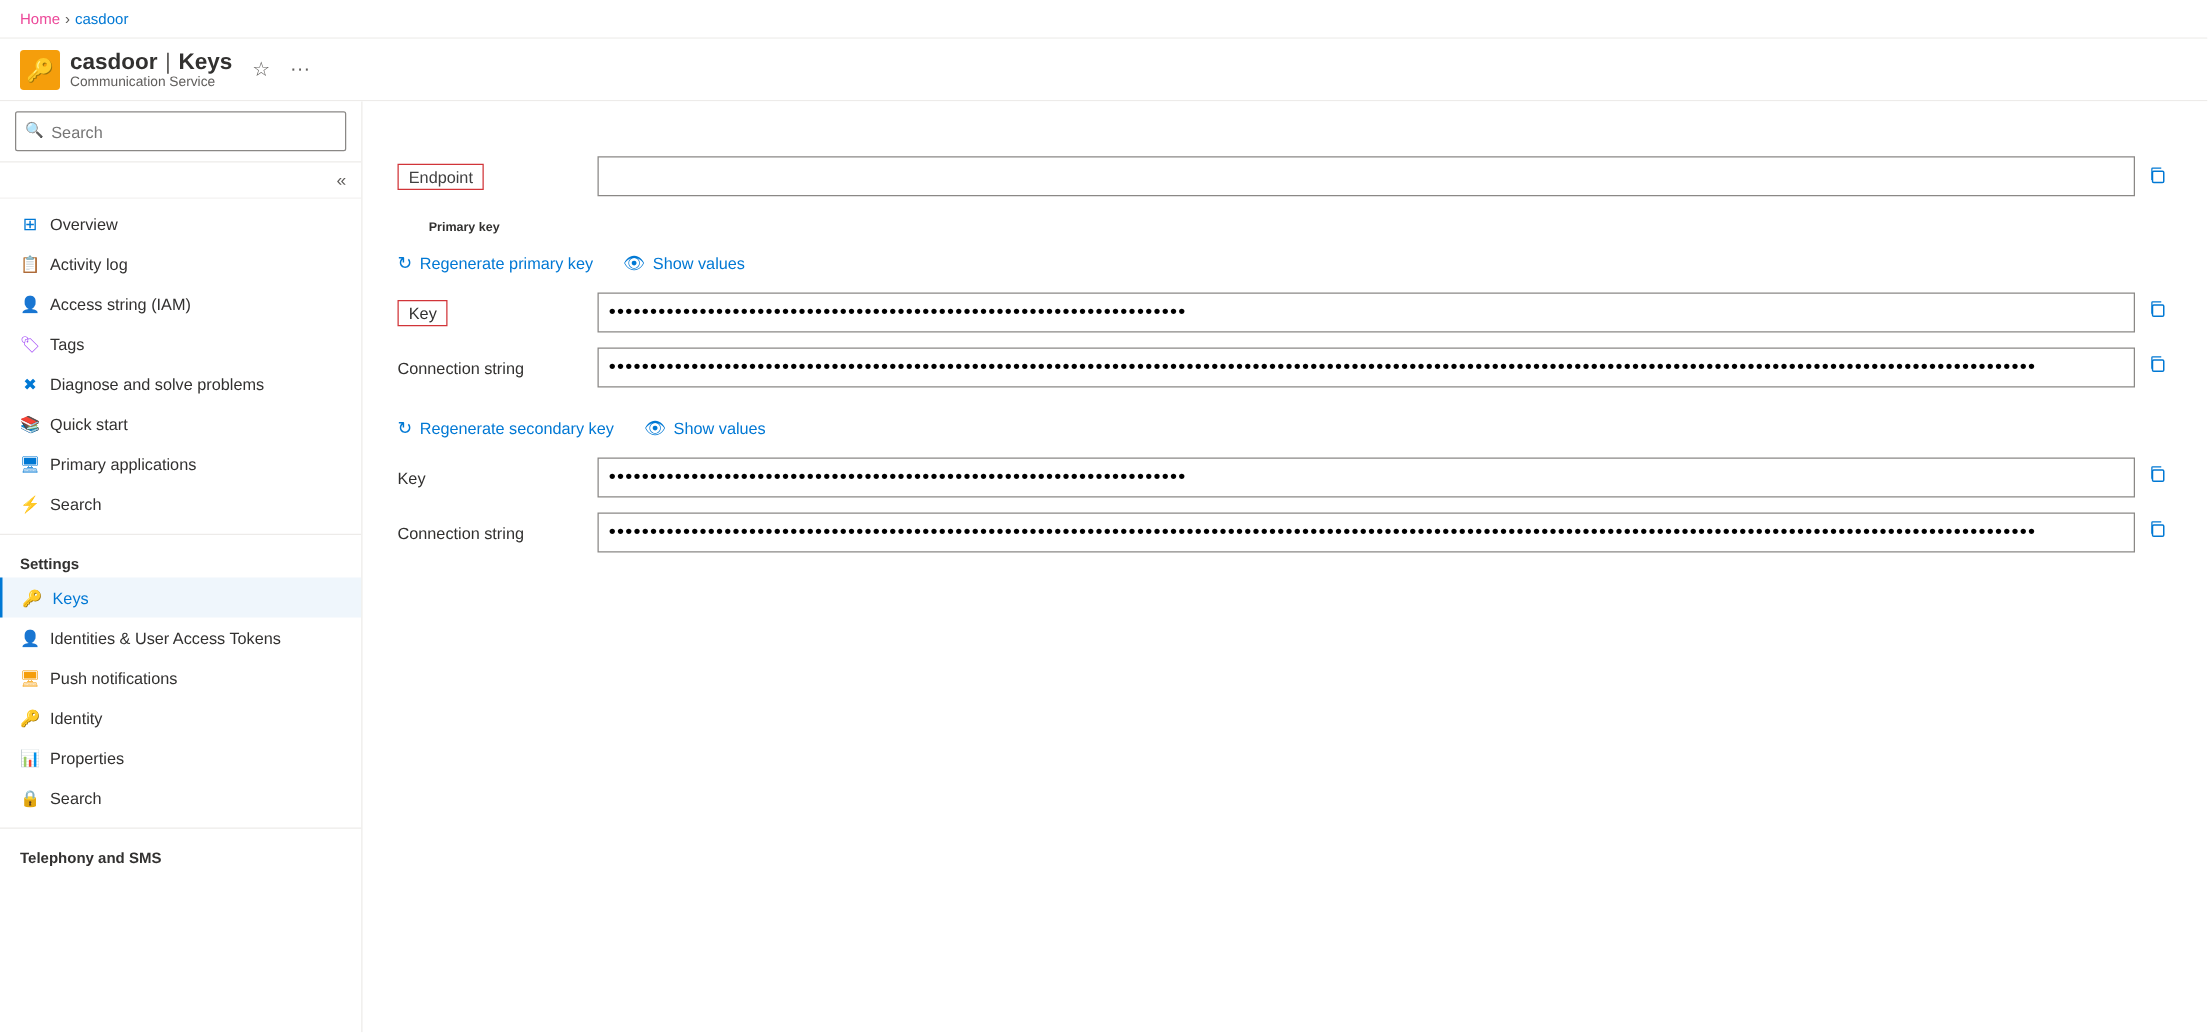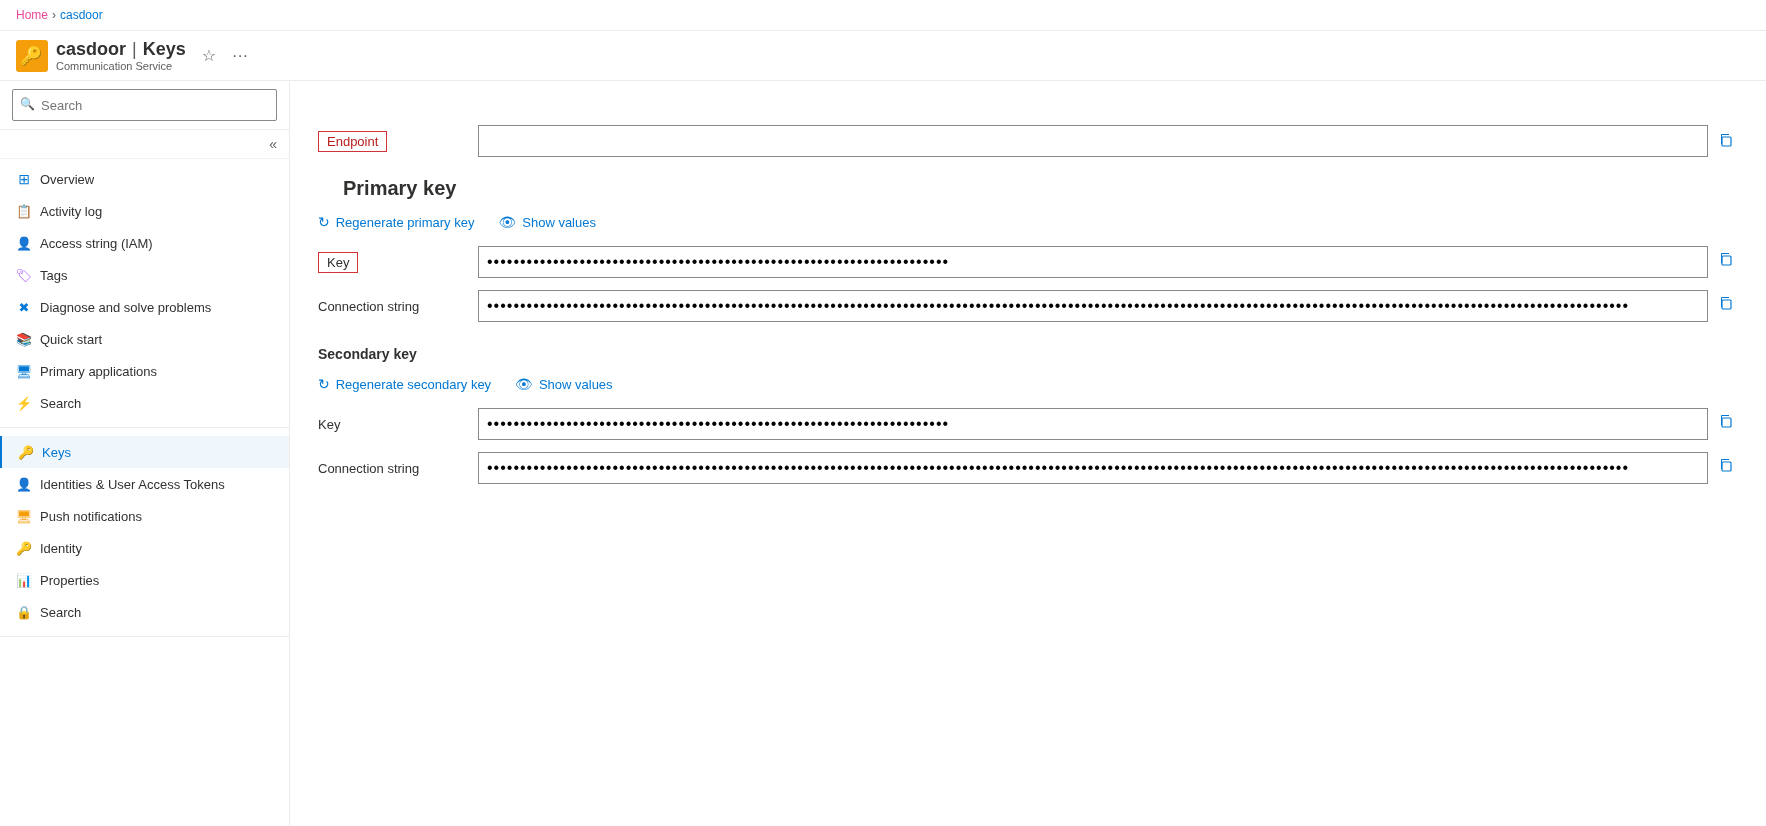--- a/index.html
+++ b/index.html
@@ -72,20 +72,21 @@
       <div style="display: flex; align-items: center; gap: 8px; padding: 8px 16px; cursor: pointer; color: #323130; font-size: 13px;">
         <span style="width: 16px; height: 16px; display: flex; align-items: center; justify-content: center; color: #0078d4; font-size: 13px;">🖥</span>
         <span>Primary applications</span>
       </div>
       <div style="display: flex; align-items: center; gap: 8px; padding: 8px 16px; cursor: pointer; color: #323130; font-size: 13px;">
         <span style="width: 16px; height: 16px; display: flex; align-items: center; justify-content: center; color: #f59e0b; font-size: 13px;">⚡</span>
         <span>Search</span>
       </div>
 
       <div style="height: 1px; background: #edebe9; margin: 8px 0;"></div>
+      <div style="padding: 8px 16px 4px; font-size: 12px; font-weight: 600; color: #323130;">Settings</div>
 
       <div style="display: flex; align-items: center; gap: 8px; padding: 8px 16px; cursor: pointer; color: #0078d4; font-size: 13px; background: #eff6fc; border-left: 2px solid #0078d4;">
         <span style="width: 16px; height: 16px; display: flex; align-items: center; justify-content: center; color: #f59e0b; font-size: 13px;">🔑</span>
         <span>Keys</span>
       </div>
       <div style="display: flex; align-items: center; gap: 8px; padding: 8px 16px; cursor: pointer; color: #323130; font-size: 13px;">
         <span style="width: 16px; height: 16px; display: flex; align-items: center; justify-content: center; color: #0078d4; font-size: 13px;">👤</span>
         <span>Identities &amp; User Access Tokens</span>
       </div>
       <div style="display: flex; align-items: center; gap: 8px; padding: 8px 16px; cursor: pointer; color: #323130; font-size: 13px;">
@@ -99,43 +100,44 @@
       <div style="display: flex; align-items: center; gap: 8px; padding: 8px 16px; cursor: pointer; color: #323130; font-size: 13px;">
         <span style="width: 16px; height: 16px; display: flex; align-items: center; justify-content: center; color: #0078d4; font-size: 13px;">📊</span>
         <span>Properties</span>
       </div>
       <div style="display: flex; align-items: center; gap: 8px; padding: 8px 16px; cursor: pointer; color: #323130; font-size: 13px;">
         <span style="width: 16px; height: 16px; display: flex; align-items: center; justify-content: center; color: #0078d4; font-size: 13px;">🔒</span>
         <span>Search</span>
       </div>
 
       <div style="height: 1px; background: #edebe9; margin: 8px 0;"></div>
+      <div style="padding: 8px 16px 4px; font-size: 12px; font-weight: 600; color: #323130;">Telephony and SMS</div>
     </nav>
   </div>
 
   <div style="flex: 1; overflow-y: auto; padding: 20px 28px; background: #fff;">
 
     <p style="font-size: 13px; color: #323130; line-height: 1.6; margin-bottom: 24px; max-width: 1200px;"></p>
 
     <div style="display: flex; align-items: center; margin-bottom: 20px;">
       <div style="width: 160px; flex-shrink: 0;">
-        <span style="border: 1px solid #d13438; padding: 2px 8px; font-size: 13px; color: #b91c1c; display: inline-block;">Endpoint</span>
+        <span style="border: 1px solid #d13438; padding: 2px 8px; font-size: 13px; color: #404040; display: inline-block;">Endpoint</span>
       </div>
       <div style="flex: 1; display: flex; align-items: center; gap: 6px;">
         <input type="text" style="flex: 1 1 0%; height: 32px; border: 1px solid rgb(138, 136, 134); padding: 0px 8px; font-size: 13px; background: rgb(255, 255, 255); outline: none;">
         <button style="background: none; border: none; cursor: pointer; color: #0078d4; font-size: 16px; padding: 4px; display: flex; align-items: center;">
           <svg width="16" height="16" viewBox="0 0 16 16" fill="#0078d4">
               <rect x="4" y="4" width="9" height="9" rx="1" fill="none" stroke="#0078d4" stroke-width="1.2"></rect>
               <path d="M3 3V2a1 1 0 011-1h7v1H4v9H3V3z" fill="#0078d4"></path>
             </svg>
         </button>
       </div>
     </div>
 
-    <div style="font-size: 20px; font-weight: 600; color: #323130; margin-bottom: 14px; padding-left: 25px;">Primary key</div>
+    <div style="font-size: 10px; font-weight: 600; color: #323130; margin-bottom: 14px; padding-left: 25px;">Primary key</div>
 
     <div style="display: flex; align-items: center; gap: 24px; margin-bottom: 16px;">
       <button style="display: flex; align-items: center; gap: 6px; background: none; border: none; cursor: pointer; color: #0078d4; font-size: 13px; padding: 0;">
         <span style="font-size: 14px;">↻</span>
         <span>Regenerate primary key</span>
       </button>
       <button style="display: flex; align-items: center; gap: 6px; background: none; border: none; cursor: pointer; color: #0078d4; font-size: 13px; padding: 0;">
         <span style="font-size: 14px;">👁</span>
         <span>Show values</span>
       </button>
@@ -162,21 +164,20 @@
         <input type="text" style="flex: 1 1 0%; height: 32px; border: 1px solid rgb(138, 136, 134); padding: 0px 8px; font-size: 16px; background: rgb(255, 255, 255); outline: none; letter-spacing: 1px;" value="•••••••••••••••••••••••••••••••••••••••••••••••••••••••••••••••••••••••••••••••••••••••••••••••••••••••••••••••••••••••••••••••••••••••••••••••••••••••••••••••••••••••••••••">
         <button style="background: none; border: none; cursor: pointer; color: #0078d4; font-size: 16px; padding: 4px;">
           <svg width="16" height="16" viewBox="0 0 16 16" fill="#0078d4">
               <rect x="4" y="4" width="9" height="9" rx="1" fill="none" stroke="#0078d4" stroke-width="1.2"></rect>
               <path d="M3 3V2a1 1 0 011-1h7v1H4v9H3V3z" fill="#0078d4"></path>
             </svg>
         </button>
       </div>
     </div>
 
-    <div style="font-size: 14px; font-weight: 600; color: #323130; margin-bottom: 14px;">Secondary key</div>
 
     <div style="display: flex; align-items: center; gap: 24px; margin-bottom: 16px;">
       <button style="display: flex; align-items: center; gap: 6px; background: none; border: none; cursor: pointer; color: #0078d4; font-size: 13px; padding: 0;">
         <span style="font-size: 14px;">↻</span>
         <span>Regenerate secondary key</span>
       </button>
       <button style="display: flex; align-items: center; gap: 6px; background: none; border: none; cursor: pointer; color: #0078d4; font-size: 13px; padding: 0;">
         <span style="font-size: 14px;">👁</span>
         <span>Show values</span>
       </button>

